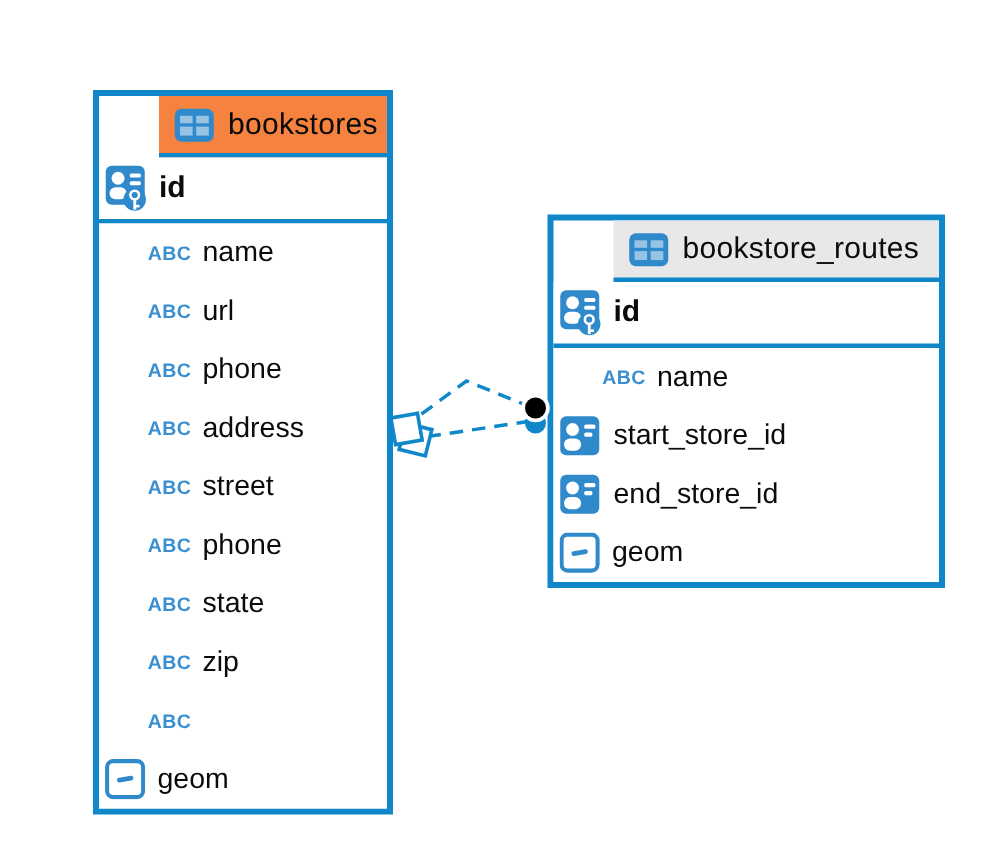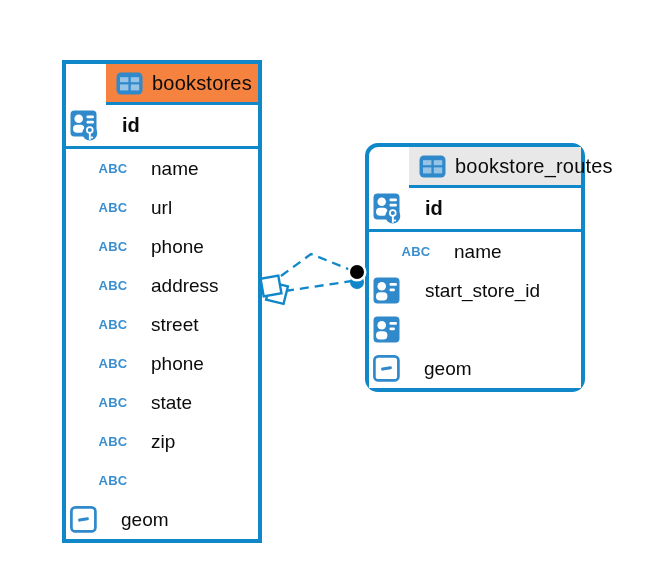--- a/index.html
+++ b/index.html
@@ -3,29 +3,29 @@
 <meta charset="utf-8">
 <style>
   * { margin:0; padding:0; box-sizing:border-box; }
   html,body { width:654px; height:570px; background:#ffffff; overflow:hidden;
               font-family:"Liberation Sans","DejaVu Sans",sans-serif; }
   #canvas { position:relative; width:654px; height:570px; background:#ffffff; }
 
   .erd-table { position:absolute; background:#ffffff; border:4px solid var(--accent);
                color:#0b0b0b; }
   #table-0 { left:62px;  top:60px;  width:200px; }
-  #table-1 { left:365px; top:143px; width:220px;border-radius:13px; }
+  #table-1 { left:365px; top:143px; width:265px; }
 
   .tbl-header { height:41px; border-bottom:3px solid var(--accent);
                 display:flex; align-items:center; padding-left:10px; gap:9px;
                 font-size:20px; letter-spacing:.2px;margin-left:40px; }
   .tbl-header.orange { background:var(--orange); }
   .tbl-header.gray   { background:var(--gray); }
 
-  .col-row { height:39px; display:flex; align-items:center; padding-left:4px; gap:24px;
+  .col-row { height:39px; display:flex; align-items:center; padding-left:4px; gap:8px;
              font-size:19px; background:#ffffff; }
   .col-row.primary-key { height:44px; border-bottom:3px solid var(--accent);
                          font-weight:bold; font-size:20px; }
 
   .icon { display:flex; align-items:center; justify-content:center; flex:0 0 auto; }
   .abc-icon { width:30px; font-weight:700; font-size:13px; letter-spacing:.3px;
               color:var(--abc); text-align:left; padding-left:2px;margin-left:27px; }
 
   #relationship-layer { position:absolute; left:0; top:0; pointer-events:none; }
   #relationship-layer .hit { pointer-events:all; }
@@ -161,20 +161,21 @@
         <div class="col-row foreign-key">
           <span class="icon">
             <svg width="28" height="28" viewBox="0 0 28 28">
               <rect x="0.5" y="0.5" width="26" height="26" rx="4" fill="#2f89cb"></rect>
               <circle cx="8.7" cy="9.3" r="4.3" fill="#fff"></circle>
               <rect x="3" y="15.3" width="11.4" height="8.2" rx="4" fill="#fff"></rect>
               <rect x="16.5" y="6" width="7.4" height="2.8" rx="1" fill="#fff"></rect>
               <rect x="16.5" y="11.4" width="5.4" height="2.8" rx="1" fill="#fff"></rect>
             </svg>
           </span>
+          <span>end_store_id</span>
         </div>
         <div class="col-row geometry">
           <span class="icon">
             <svg width="27" height="27" viewBox="0 0 27 27">
               <rect x="1.4" y="1.4" width="24" height="24" rx="4" fill="#fff" stroke="#2f89cb" stroke-width="2.7"></rect>
               <rect x="8" y="11.8" width="11" height="3.2" rx="1.6" fill="#2f89cb" transform="rotate(-9 13.5 13.5)"></rect>
             </svg>
           </span>
           <span>geom</span>
         </div>

